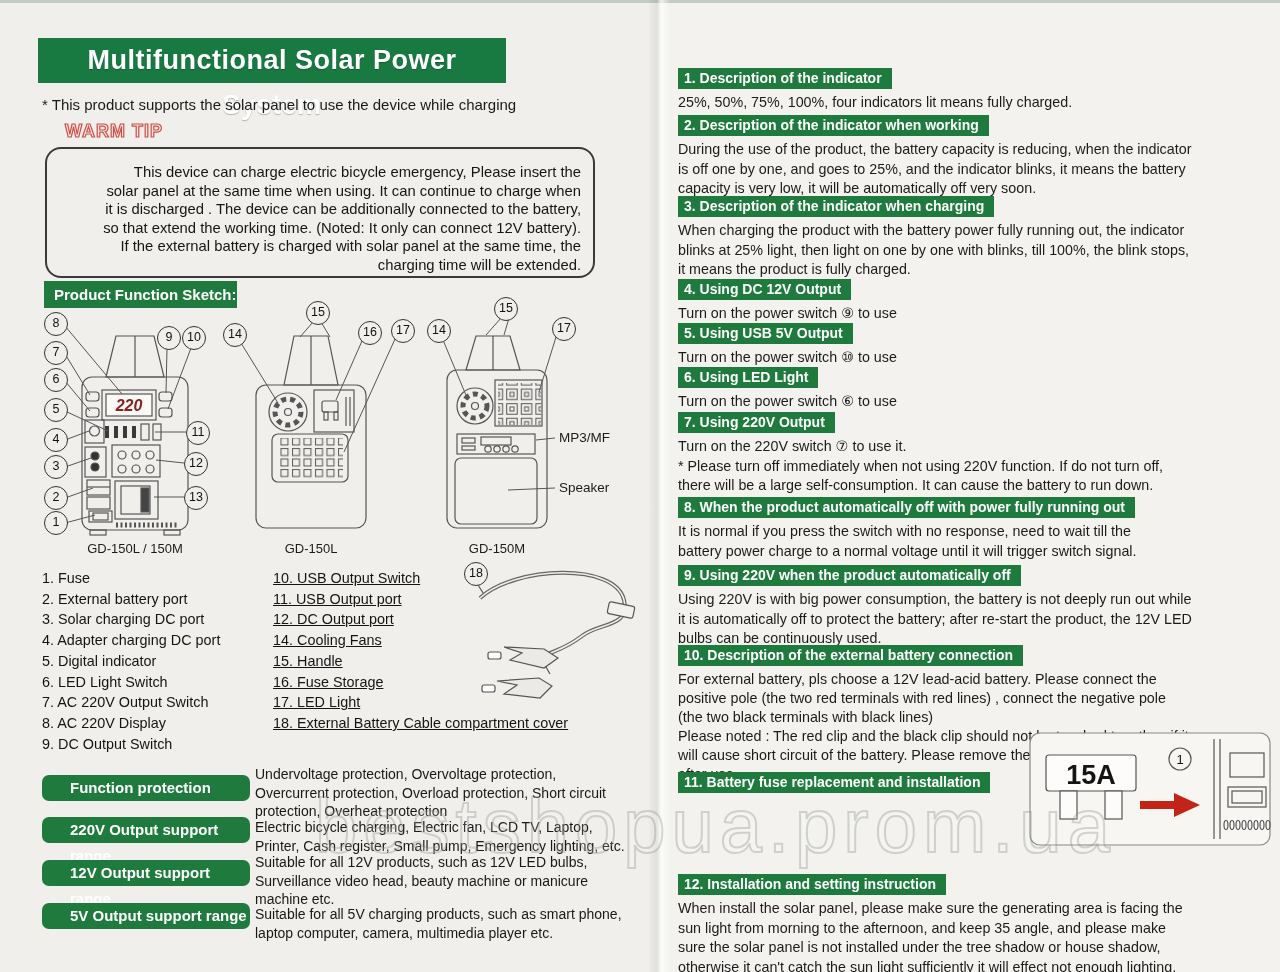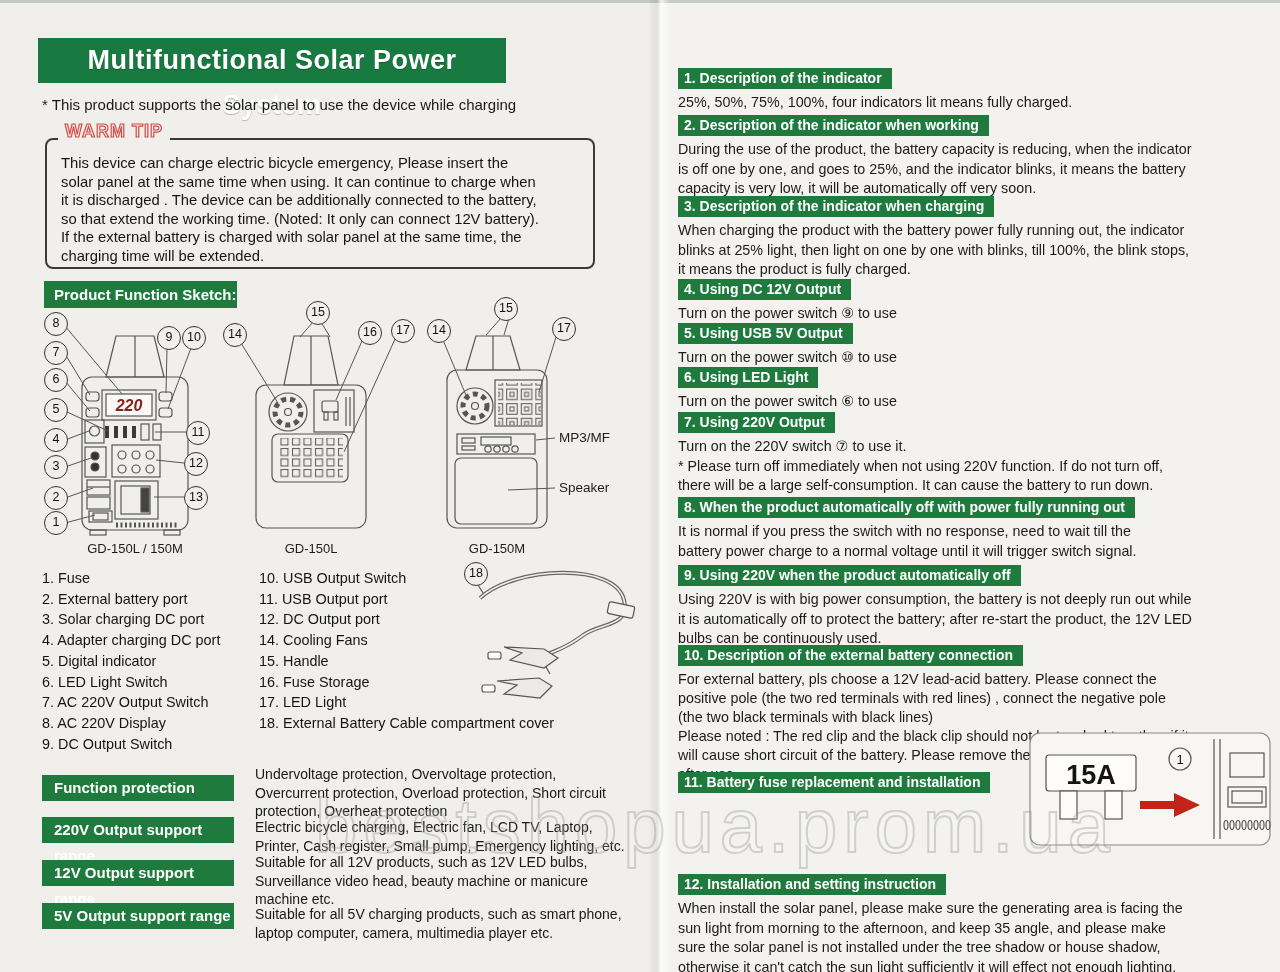--- a/index.html
+++ b/index.html
@@ -8,38 +8,38 @@
         background:linear-gradient(90deg,#f0efeb 0 51%,#f3f2ee 51% 100%);color:#1d1d1d;}
   .seam{position:absolute;left:648px;top:0;width:22px;height:972px;
         background:linear-gradient(90deg,rgba(0,0,0,0) 0%,rgba(0,0,0,0.08) 40%,rgba(255,255,255,0.7) 60%,rgba(0,0,0,0) 100%);}
   .topedge{position:absolute;left:0;top:0;width:100%;height:3px;background:rgba(60,90,70,0.25);}
 
   
   .title-banner{position:absolute;left:38px;top:38px;width:468px;height:45px;line-height:45px;
         background:#187a41;color:#fff;font-weight:bold;font-size:27px;text-align:center;letter-spacing:0.5px;
         text-shadow:0 1px 1px rgba(0,0,0,0.25);}
   .subtitle{position:absolute;left:42px;top:96px;font-size:15px;color:#1a1a1a;}
-  .warmtip-box{position:absolute;left:45px;top:138px;width:546px;height:127px;border:2px solid #3a3a3a;border-radius:8px;}
+  .warmtip-box{position:absolute;left:45px;top:147px;width:546px;height:127px;border:2px solid #3a3a3a;border-radius:16px;text-align:right;}
   .warmtip-label{position:absolute;left:58px;top:121px;z-index:2;background:#f0efeb;padding:0 7px;
         font-size:18px;font-weight:bold;letter-spacing:1px;color:#ffe9e7;-webkit-text-stroke:1.2px #cf4f48;}
   .warmtip-body{position:absolute;left:14px;top:14px;width:520px;font-size:14.8px;line-height:18.6px;white-space:pre-line;color:#151515;}
   .gbox{background:#1e7b3d;color:#fff;font-weight:bold;}
   .sketch-heading{position:absolute;left:44px;top:281px;width:183px;height:27px;line-height:27px;padding-left:10px;font-size:15px;}
   .sketch-svg{position:absolute;left:38px;top:300px;z-index:1;pointer-events:none;}
   .cable-svg{position:absolute;left:440px;top:558px;z-index:1;pointer-events:none;}
   .co{position:absolute;z-index:2;width:22px;height:22px;border:1.5px solid #333;border-radius:50%;
       background:#f0efeb;font-size:12.5px;line-height:21px;text-align:center;color:#111;}
   .parts{list-style:none;margin:0;padding:0;position:absolute;top:568px;font-size:14.4px;line-height:20.7px;color:#141414;}
   .parts.c1{left:42px;width:215px;}
-  .parts.c2{left:259px;width:392px;}
+  .parts.c2{left:273px;width:392px;text-decoration:underline;}
   .support{position:absolute;left:0;top:0;width:100%;height:100%;pointer-events:none;}
   .srow{position:absolute;left:42px;width:610px;height:64px;}
   .srow:nth-of-type(1){top:765px}.srow:nth-of-type(2){top:815px}
   .srow:nth-of-type(3){top:853px}.srow:nth-of-type(4){top:901px}
-  .srow .g-label{position:absolute;left:0;width:180px;height:26px;line-height:26px;padding-left:12px;font-size:15px;}
+  .srow .g-label{position:absolute;left:0;width:180px;height:26px;line-height:26px;padding-left:28px;font-size:15px;border-radius:7px;}
   .srow:nth-of-type(1) .g-label{top:10px}.srow:nth-of-type(2) .g-label{top:2px}
   .srow:nth-of-type(3) .g-label{top:7px}.srow:nth-of-type(4) .g-label{top:2px}
   .srow .desc{position:absolute;left:213px;width:400px;font-size:14px;line-height:18.5px;white-space:pre-line;color:#181818;}
   .srow:nth-of-type(1) .desc{top:0}.srow:nth-of-type(2) .desc{top:3px}
   .srow:nth-of-type(3) .desc{top:0}.srow:nth-of-type(4) .desc{top:4px}
 
   
   .sec{position:absolute;left:678px;width:600px;}
   .sec:nth-of-type(1){top:33px}.sec:nth-of-type(2){top:80px}.sec:nth-of-type(3){top:161px}
   .sec:nth-of-type(4){top:244px}.sec:nth-of-type(5){top:288px}.sec:nth-of-type(6){top:332px}

